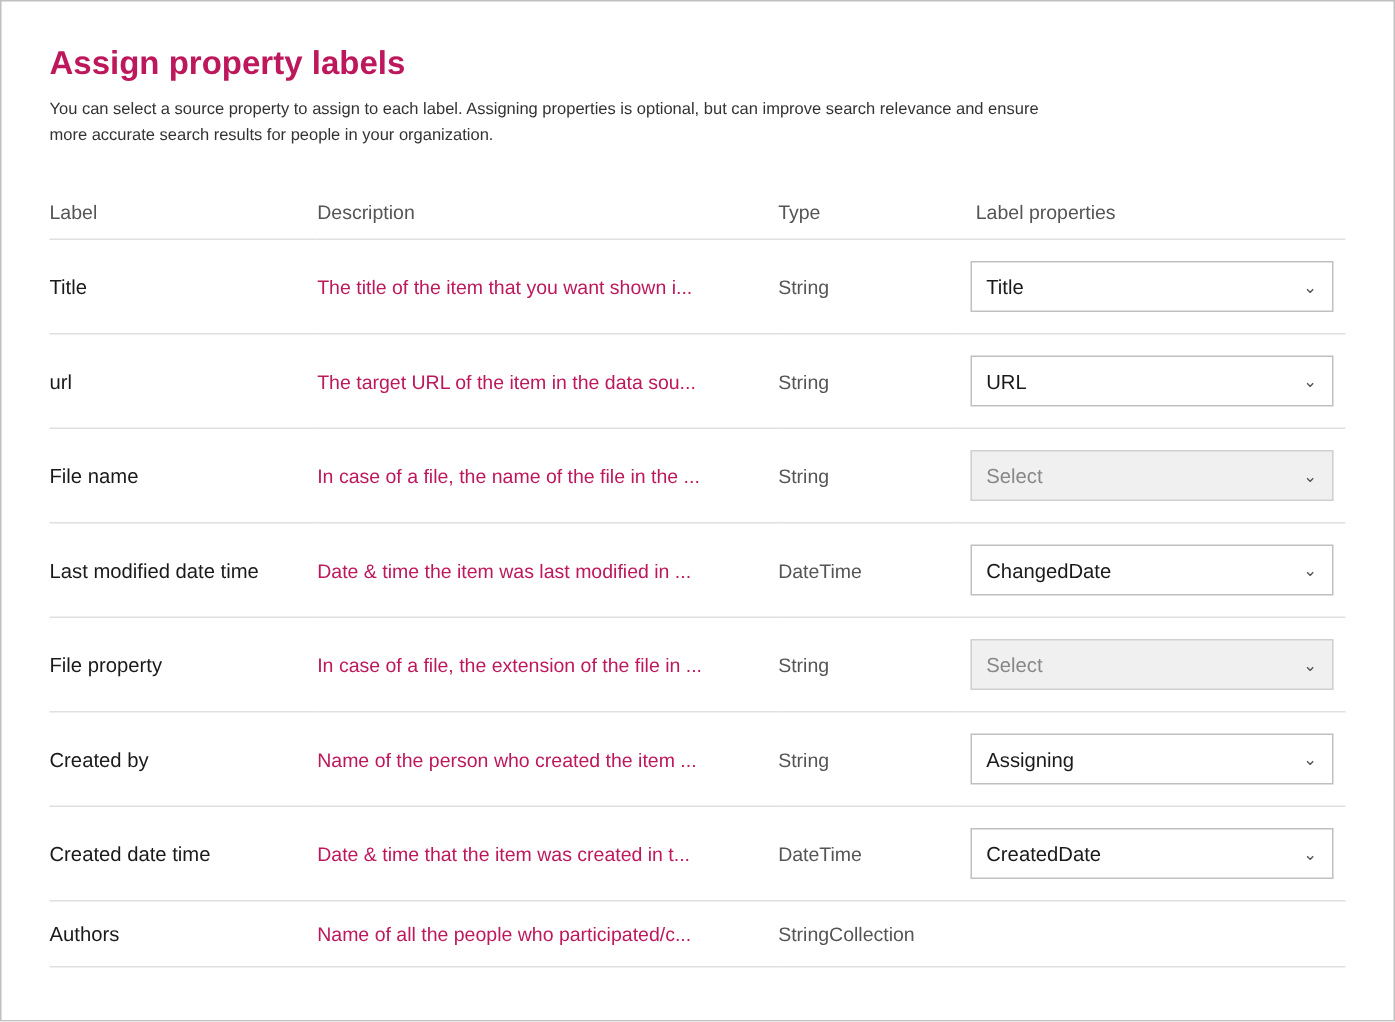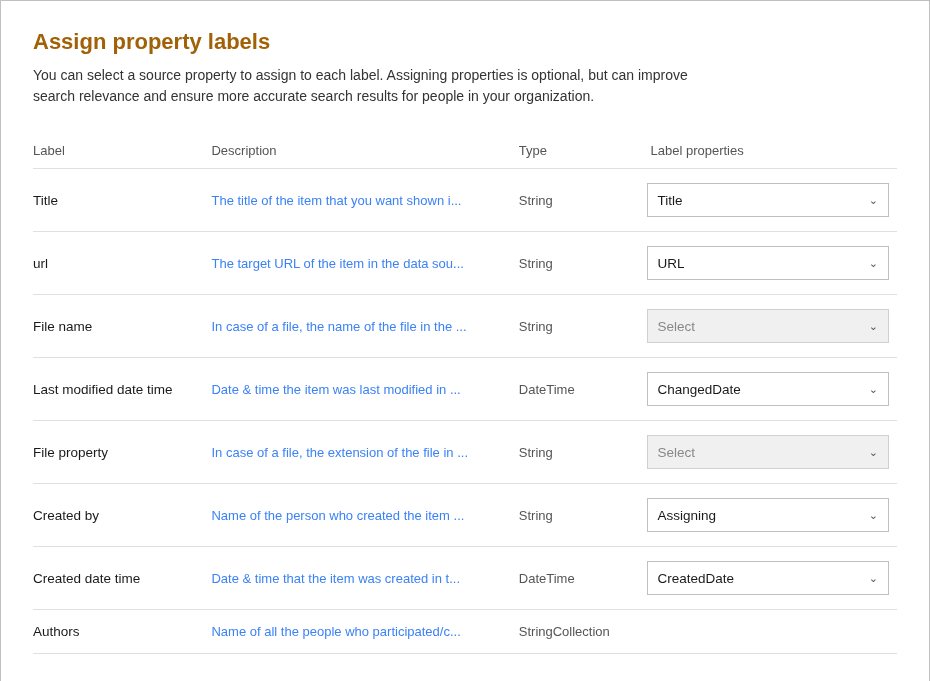--- a/index.html
+++ b/index.html
@@ -21,26 +21,26 @@
       width: 930px;
       min-height: 681px;
       background: #ffffff;
       border: 1px solid #c0c0c0;
       padding: 28px 32px 32px 32px;
     }
 
     .page-title {
       font-size: 22px;
       font-weight: 700;
-      color: #a16207;
+      color: #be185d;
       margin-bottom: 10px;
     }
 
     .page-description {
-      font-size: 14px;
+      font-size: 11px;
       color: #333;
       line-height: 1.5;
       max-width: 680px;
       margin-bottom: 28px;
     }
 
     .table {
       width: 100%;
       border-collapse: collapse;
     }
@@ -71,21 +71,21 @@
     }
 
     .table td:nth-child(1) {
       width: 180px;
       color: #1a1a1a;
       font-size: 13.5px;
     }
 
     .table td:nth-child(2) {
       width: 310px;
-      color: #3b82f6;
+      color: #be185d;
       font-size: 13px;
     }
 
     .table td:nth-child(3) {
       width: 120px;
       color: #555;
       font-size: 13px;
     }
 
     .table td:nth-child(4) {

